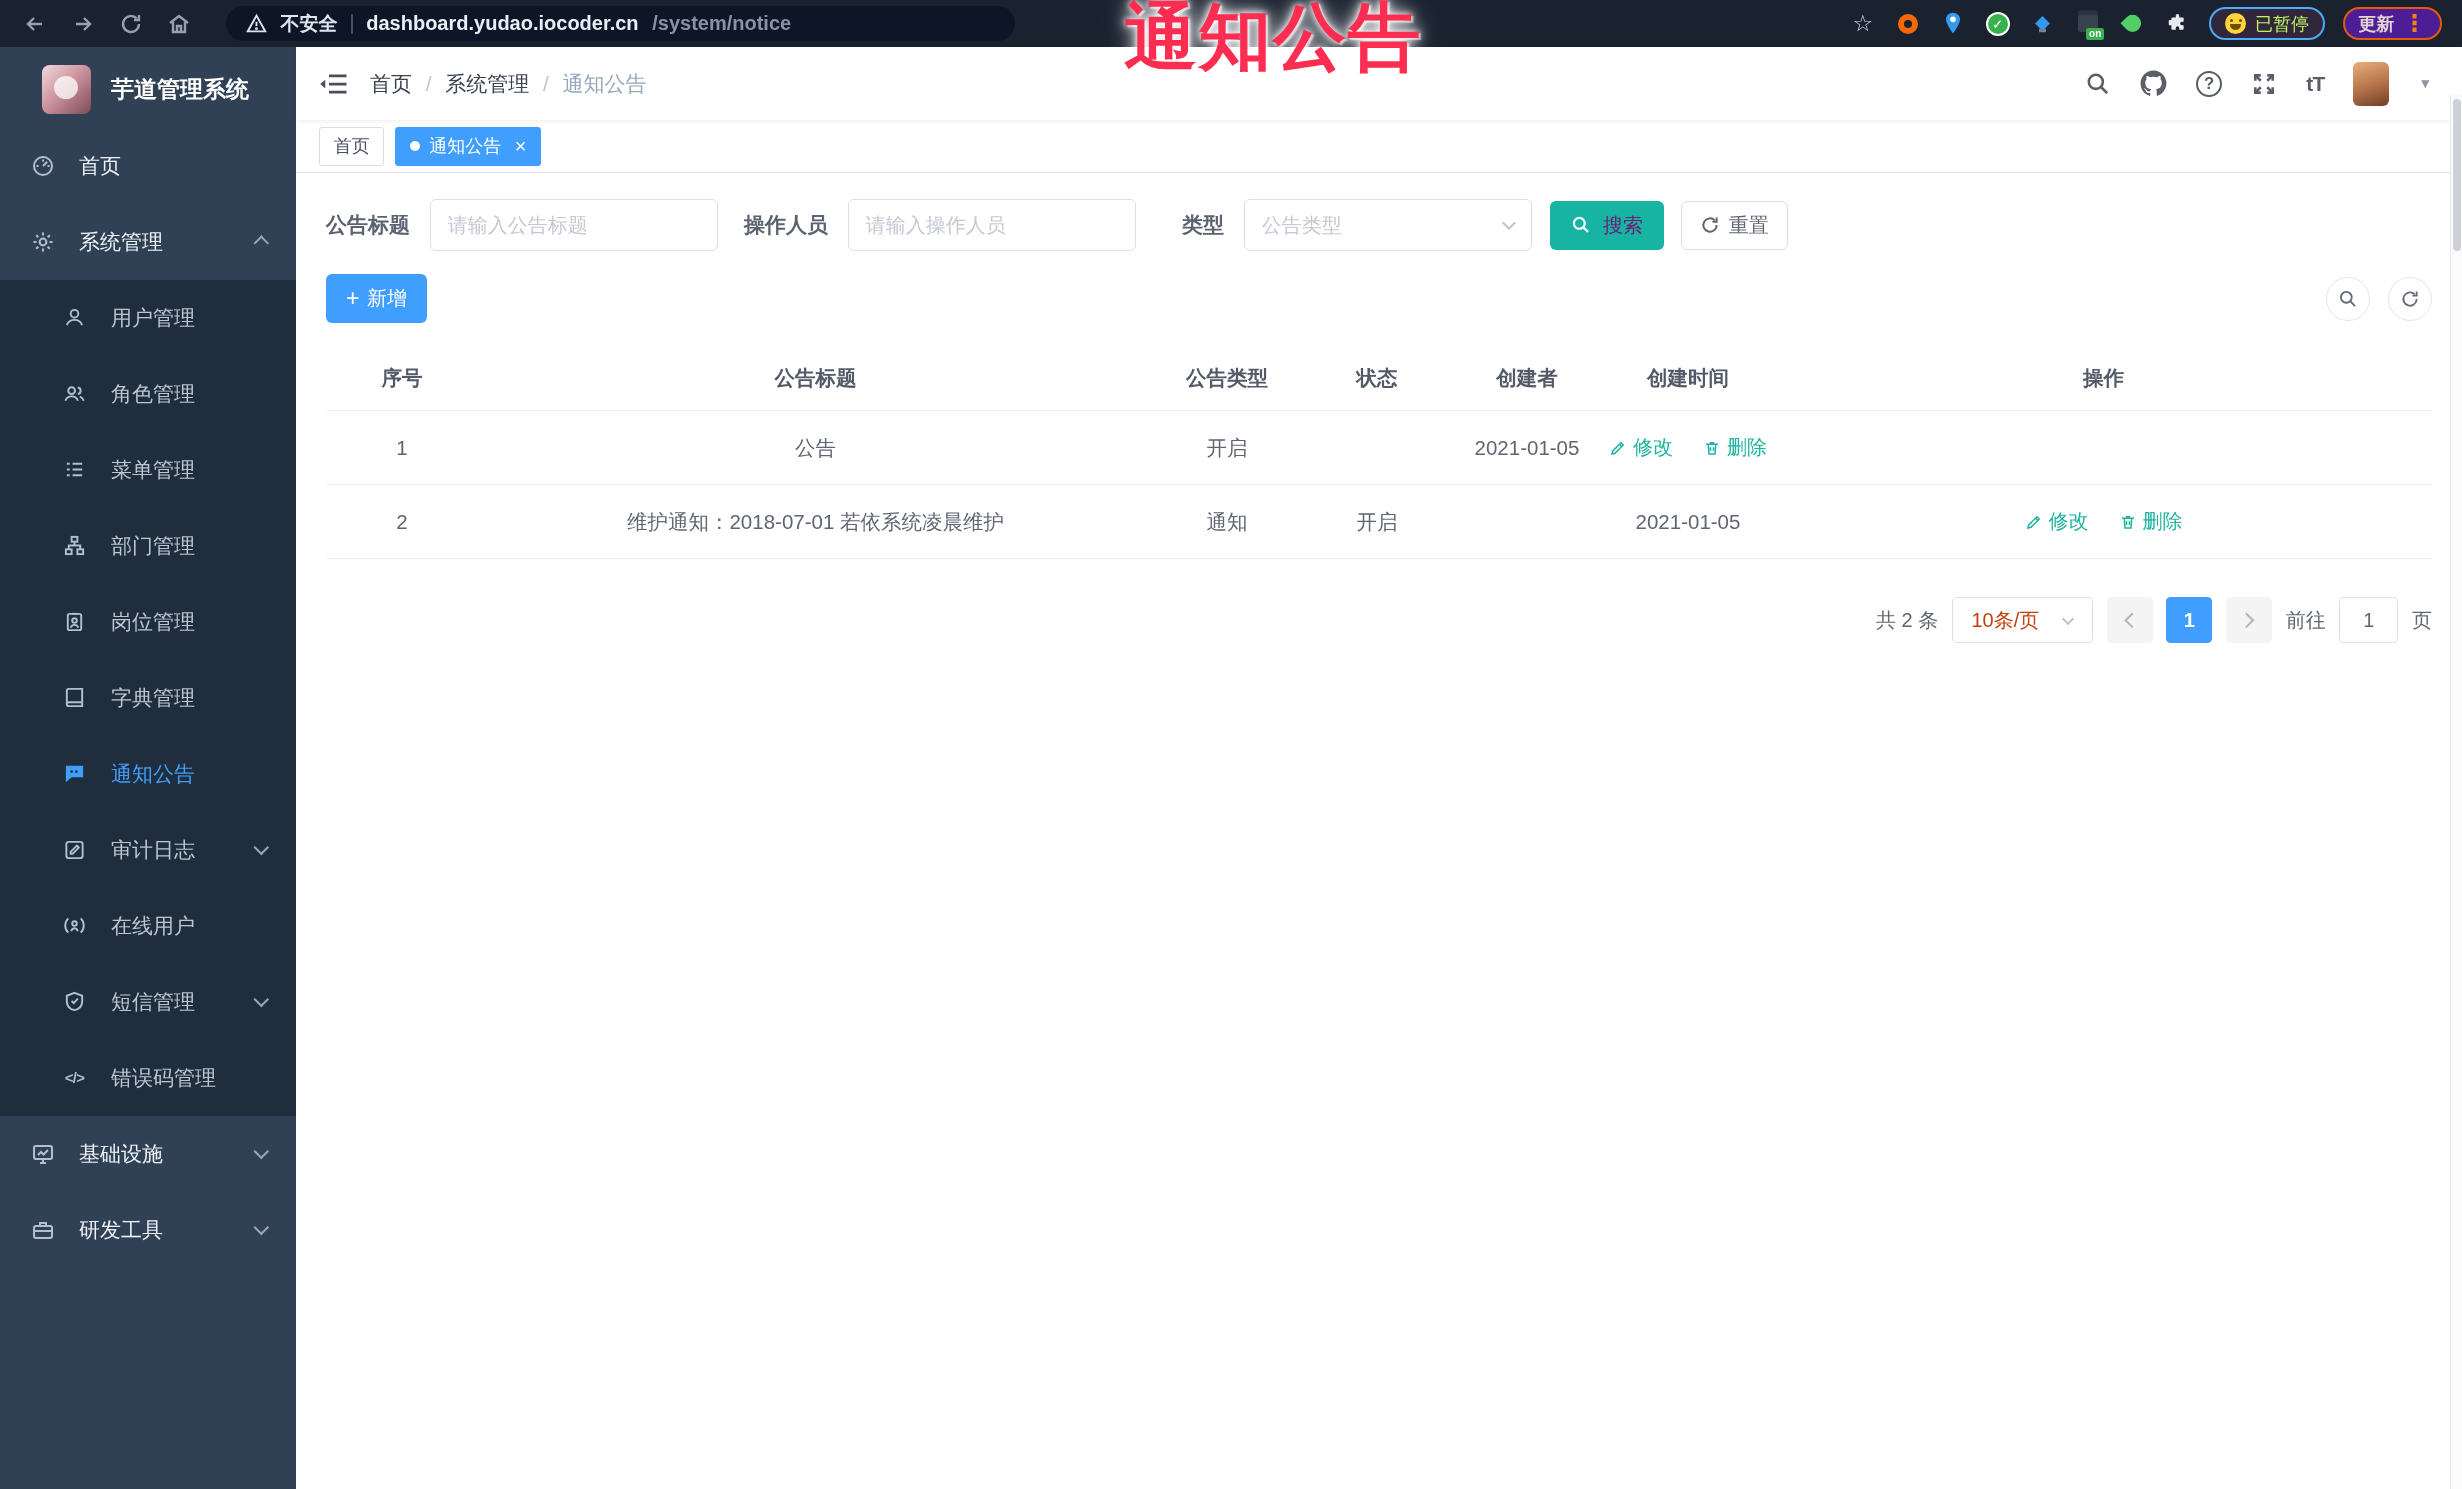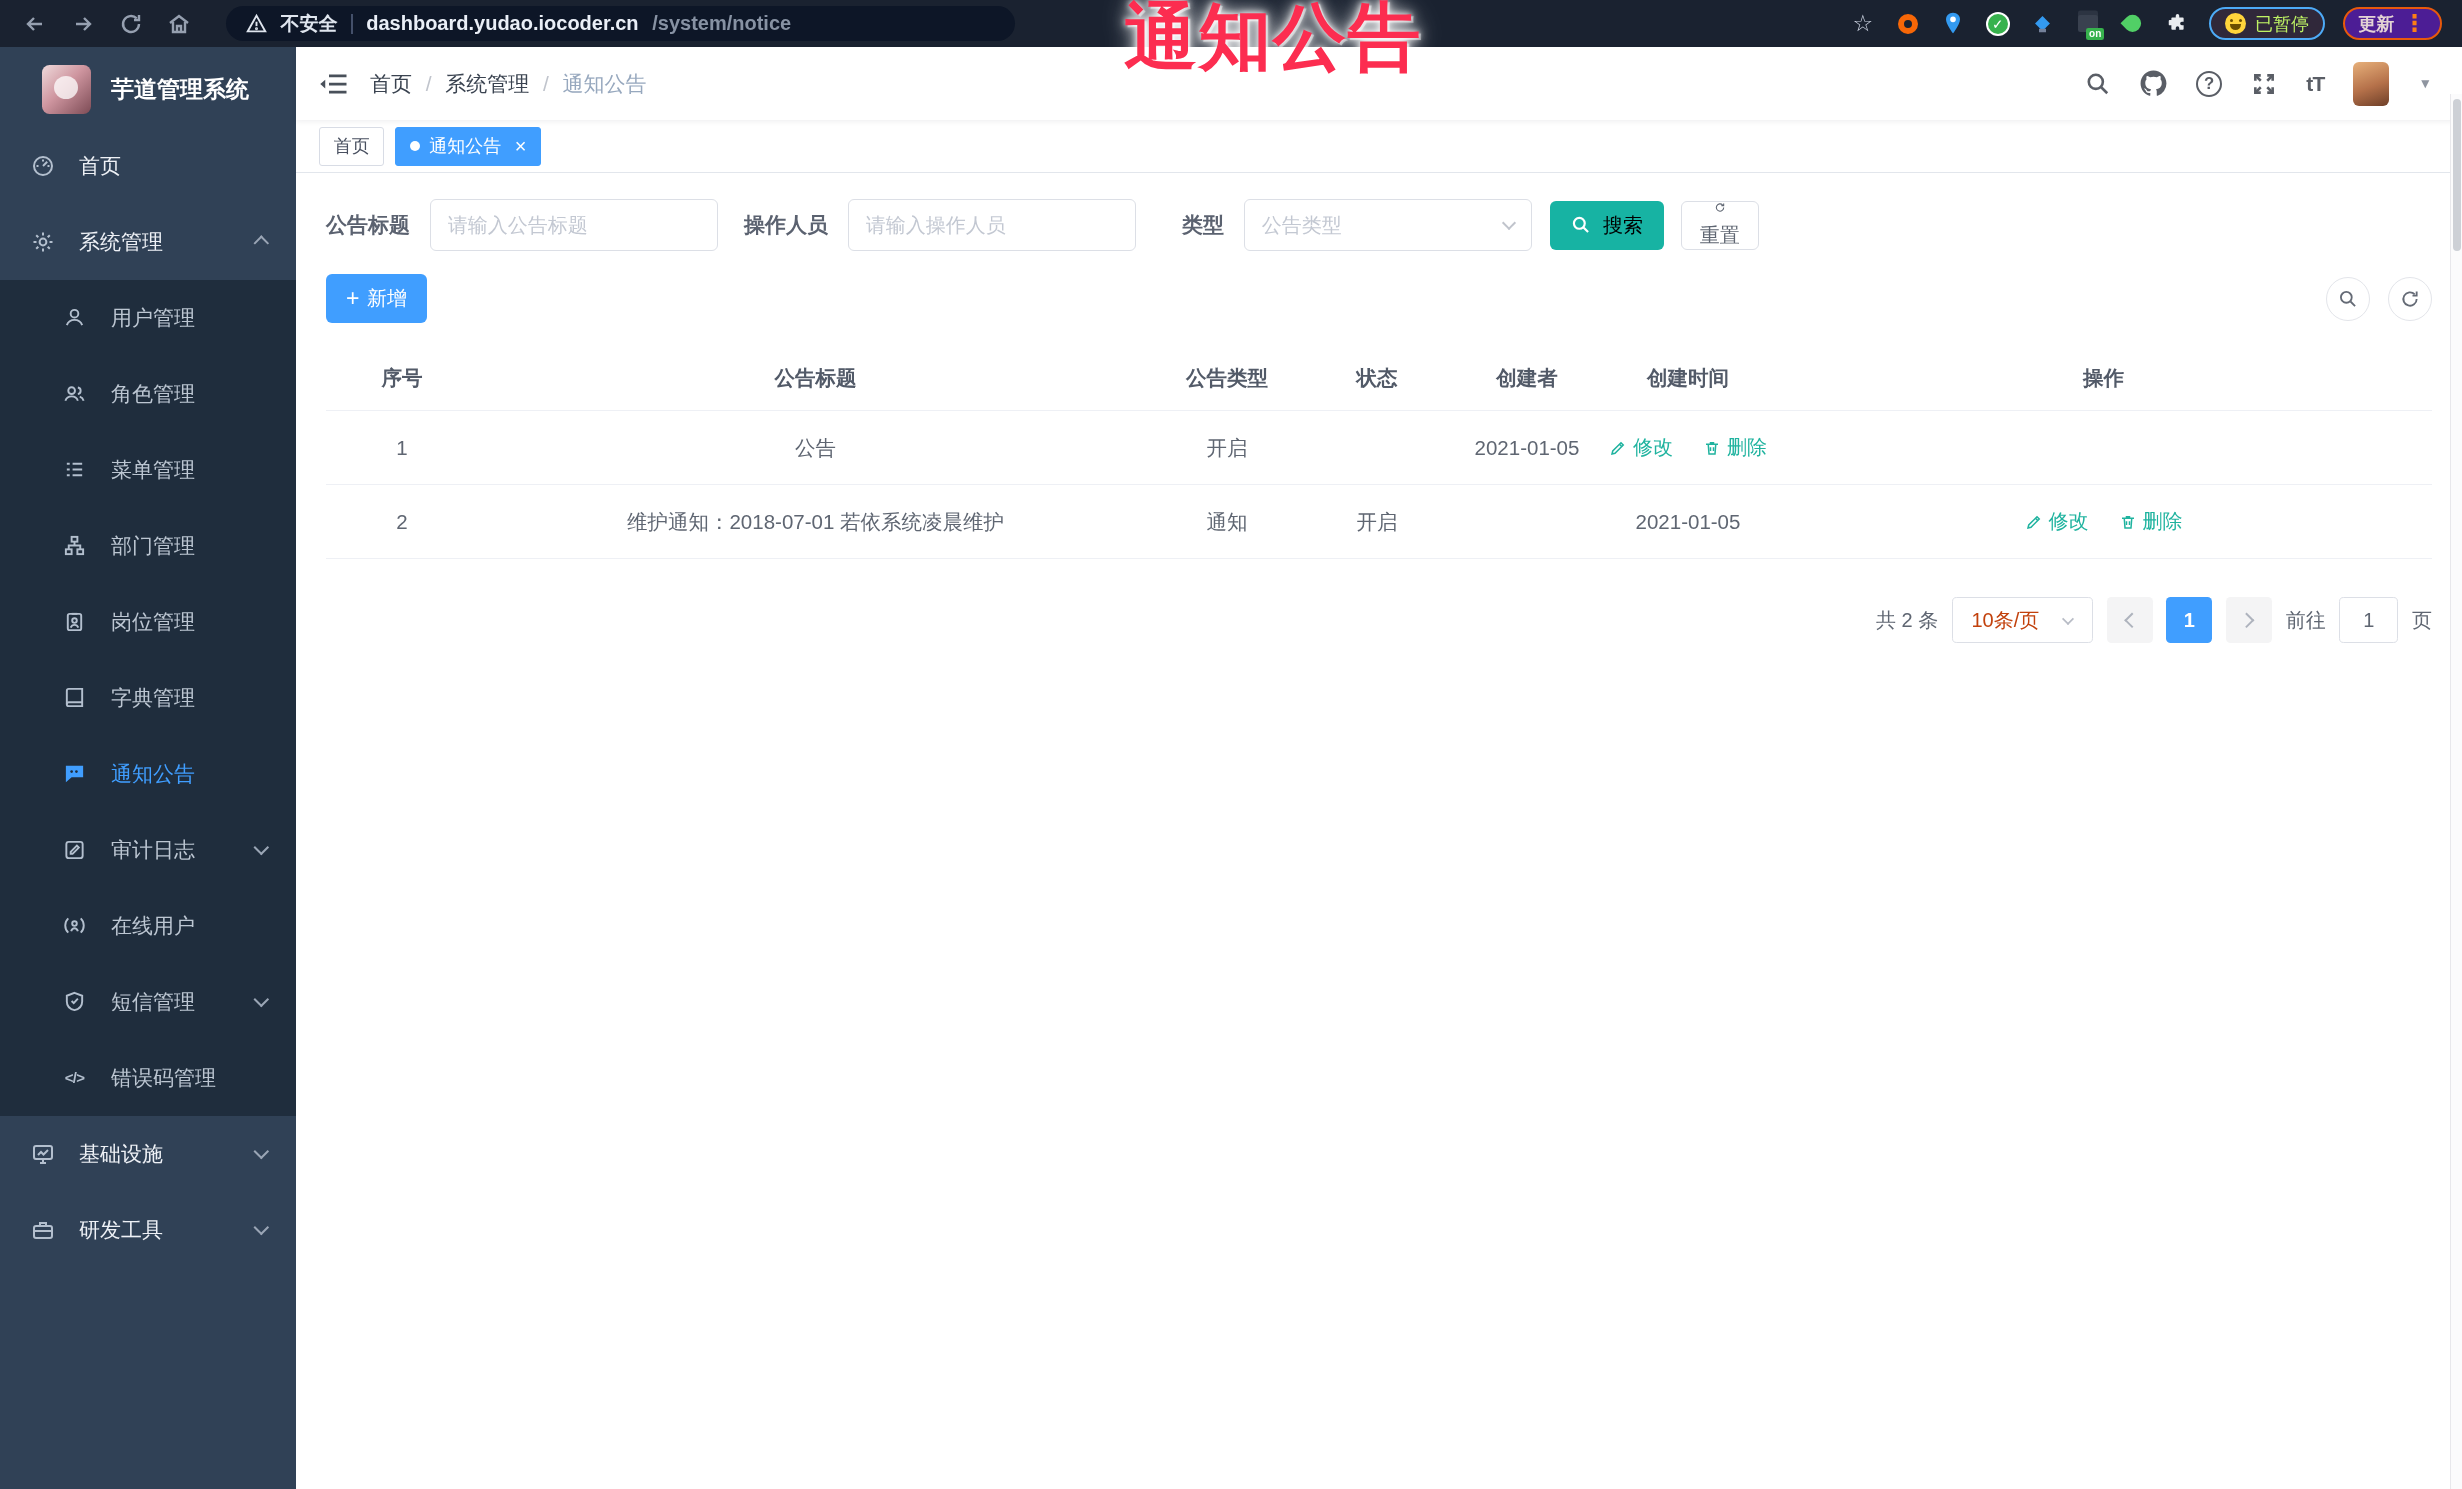--- a/index.html
+++ b/index.html
@@ -82,22 +82,22 @@
 
   #content { padding:26px 30px 0; }
   .filter-row { display:flex; align-items:center; }
   .f-group { display:flex; align-items:center; }
   .f-label { font-size:21px; font-weight:700; color:#5b6270; margin-right:20px; white-space:nowrap; }
   .f-input { width:288px; height:52px; border:1.5px solid #dcdfe6; border-radius:6px; padding:0 16.7px; font-size:20px; color:#606266; outline:none; font-family:inherit; background:#fff; }
   .f-input::placeholder { color:#c3c8d2; }
   .f-select { width:288px; height:52px; border:1.5px solid #dcdfe6; border-radius:6px; padding:0 16.7px; font-size:20px; color:#c3c8d2; display:flex; align-items:center; justify-content:space-between; cursor:pointer; background:#fff; }
   .sel-chev { width:10px; height:10px; border-right:2.3px solid #c0c4cc; border-bottom:2.3px solid #c0c4cc; transform:rotate(45deg); margin-top:-4.6px; }
   .btn { height:49px; border-radius:6px; display:flex; align-items:center; gap:9px; font-size:20px; padding:0 21px; border:none; cursor:pointer; font-family:inherit; }
-  .btn-search { background:#17b3a3; color:#000000; margin-left:18px;gap:12px; }
-  .btn-reset { background:#fff; border:1.5px solid #dcdfe6; color:#5f6672; margin-left:16.7px; padding:0 18px;flex-direction:column; }
+  .btn-search { background:#17b3a3; color:#701a75; margin-left:18px;gap:12px; }
+  .btn-reset { background:#fff; border:1.5px solid #dcdfe6; color:#5f6672; margin-left:16.7px; padding:0 18px; }
   .toolbar { display:flex; align-items:center; margin-top:23px; }
   .btn-add { background:#409eff; color:#fff; padding:0 20px; gap:7.6px; }
   .plus { font-size:23px; font-weight:400; line-height:1; }
   .tool-circles { margin-left:auto; display:flex; gap:18px; }
   .circle-btn { width:44px; height:44px; border-radius:50%; border:1.5px solid #e3e5ea; background:#fff; display:flex; align-items:center; justify-content:center; color:#646a75; cursor:pointer; }
 
   .data-table { margin-top:23px; }
   .trow { display:grid; grid-template-columns:152px 675px 148px 152px 148px 174px 1fr; align-items:center; text-align:center; }
   .t-head { border-bottom:1.5px solid #eef0f5; }
   .t-head .cell { font-weight:700; color:#525a68; font-size:20.5px; height:64px; display:flex; align-items:center; justify-content:center; }

